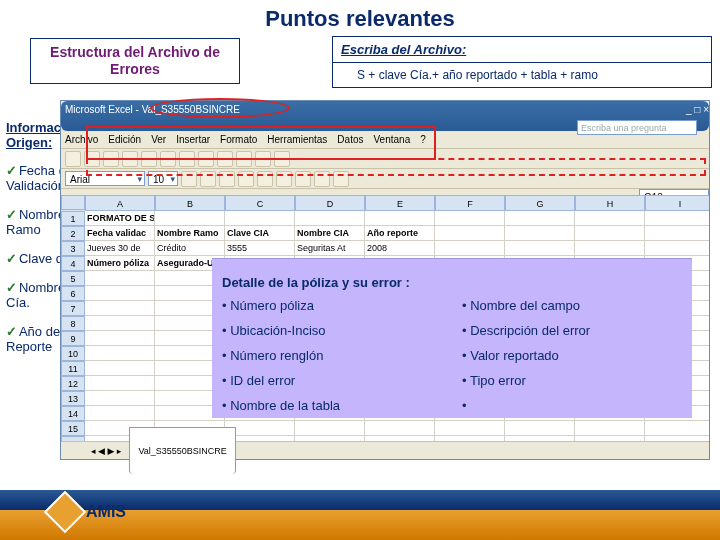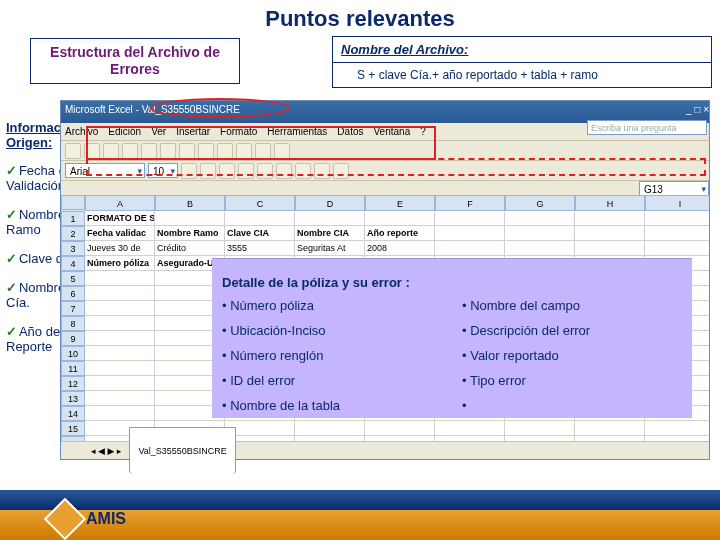--- a/index.html
+++ b/index.html
@@ -62,24 +62,24 @@
     top: 100px; left: 60px;
     width: 650px; height: 360px;
     border: 1px solid #6b8bb7;
     background: #ece9d8;
     font-size: 10px;
     color: #000;
   }
   .excel-title {
     background: linear-gradient(#3a6ea5,#2a5a95);
     color: #fff;
-    height: 22px; line-height: 18px;
+    height: 30px; line-height: 18px;
     padding-left: 4px;
     font-size: 10px;
-    display: flex; justify-content: space-between;
+    display: flex; justify-content: space-between; border-radius: 6px;
   }
   .excel-menu {
     height: 18px; line-height: 18px;
     background: #ece9d8;
     padding: 0 4px;
     font-size: 10px;
     display: flex; gap: 10px;
     border-bottom: 1px solid #c9c1a8;
   }
   .excel-toolbar {
@@ -90,21 +90,21 @@
     padding: 0 4px; gap: 3px;
   }
   .tbtn {
     width: 16px; height: 16px;
     background: #f4f0e0;
     border: 1px solid #c9c1a8;
     border-radius: 2px;
   }
   .excel-ask {
     position: absolute;
-    right: 2px; top: 19px;
+    right: 12px; top: 19px;
     width: 120px; height: 15px;
     border: 1px solid #7a9ed2;
     background: #fff;
     font-size: 9px; color: #9aa;
     padding: 0 3px; line-height: 15px;
   }
   .font-box {
     height: 20px;
     background: #ece9d8;
     border-bottom: 1px solid #c9c1a8;
@@ -242,21 +242,21 @@
     background: linear-gradient(#2a5a95,#0a2a6b);
   }
   .footer-orange {
     position: absolute;
     left: 0; right: 0; bottom: 0;
     height: 30px;
     background: linear-gradient(#e8a030,#d07800);
   }
   .logo {
     position: absolute;
-    left: 50px; bottom: 6px;
+    left: 50px; bottom: 13px;
     display: flex; align-items: center; gap: 6px;
     color: #0a2a6b;
     font-weight: bold;
     justify-content: flex-end;
   }
   .logo-diamond {
     width: 30px; height: 30px;
     background: #e8a030;
     transform: rotate(45deg);
     border: 2px solid #fff;
@@ -264,21 +264,21 @@
 </style>
 </head>
 <body>
 
 <div class="slide">
   <div class="title">Puntos relevantes</div>
 
   <div class="box-left">Estructura del Archivo de Errores</div>
 
   <div class="box-right">
-    <div class="box-right-top">Nombre del Archivo:</div>
+    <div class="box-right-top">Escriba del Archivo:</div>
     <div class="box-right-bot">S + clave Cía.+ año reportado + tabla + ramo</div>
   </div>
 
   <div class="info-origen">
     <div class="info-title">Información de Origen:</div>
     <div class="info-item">Fecha de Validación</div>
     <div class="info-item">Nombre del Ramo</div>
     <div class="info-item">Clave de Cía.</div>
     <div class="info-item">Nombre de Cía.</div>
     <div class="info-item">Año de Reporte</div>

